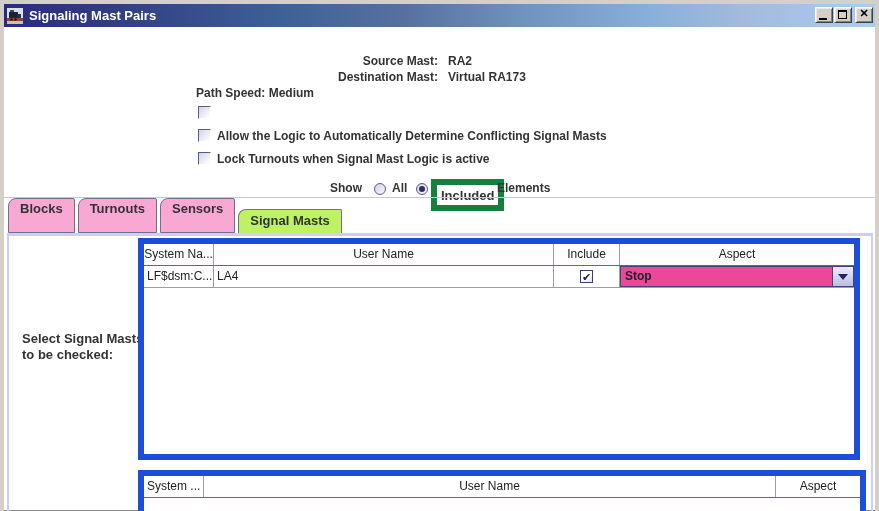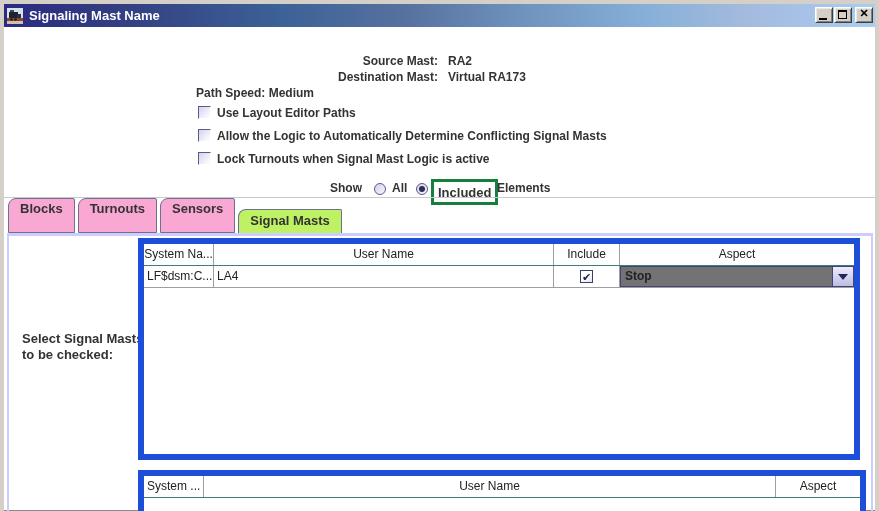--- a/index.html
+++ b/index.html
@@ -43,21 +43,21 @@
     border:1px solid;border-color:#5a5a86 #ffffff #ffffff #5a5a86;
   }
   .radio{
     position:absolute;width:12px;height:12px;border-radius:50%;box-sizing:border-box;
     background:linear-gradient(135deg,#d2d2ec 0%,#f6f6fc 100%);
     border:1px solid #5a5a86;
   }
   .radio.selected::after{
     content:"";position:absolute;left:2px;top:2px;width:6px;height:6px;border-radius:50%;background:#2e2e54;
   }
-  .focusbox{position:absolute;border:3px solid #15803d;padding:1px 4px;}
+  .focusbox{position:absolute;border:6px solid #15803d;padding:1px 4px;}
   .focusbox .lblin{font-weight:bold;font-size:13px;color:#333;white-space:nowrap;}
   .hline{position:absolute;left:4px;right:4px;top:197px;height:1px;background:#c9c9c9;}
   
   .tabs{position:absolute;left:8px;top:209px;height:24px;display:flex;align-items:flex-end;gap:3px;z-index:5;}
   .tab{
     height:35px;box-sizing:border-box;padding:0 11px;line-height:19px;
     font-weight:bold;font-size:13px;color:#333;background:#f9a8d4;
     border:1px solid #6f6f8e;border-radius:8px 2px 0 0;
   }
   .tab.selected{height:24px;line-height:22px;background:#bef264;border-bottom:none;}
@@ -80,21 +80,21 @@
   .w-inc{width:66px;flex:0 0 auto;}
   .w-asp{flex:1 1 auto;}
   .tbl-cb{
     display:inline-block;width:13px;height:13px;margin-top:4px;box-sizing:border-box;
     background:linear-gradient(135deg,#ffffff 40%,#e4e4f4 100%);
     border:1px solid #3c3c6e;position:relative;
   }
   .tbl-cb.checked::after{content:"✔";position:absolute;left:1px;top:-4px;font-size:11px;color:#23233f;}
   
   .combo{
-    display:flex;height:21px;box-sizing:border-box;border:1px solid #43437a;background:#737373;align-items:stretch;justify-content:center;
+    display:flex;height:21px;box-sizing:border-box;border:1px solid #43437a;background:#ec4899;align-items:stretch;justify-content:center;
   }
   .combo-text{flex:1 1 auto;font-weight:bold;font-size:12px;color:#222;line-height:19px;padding-left:4px;overflow:hidden;}
   .combo-btn{
     flex:0 0 20px;border-left:1px solid #43437a;
     background:linear-gradient(180deg,#ececfa 0%,#bdbde2 100%);
     display:flex;align-items:center;justify-content:center;
   }
   .arrow-down{width:0;height:0;border:5px solid transparent;border-top:6px solid #23235e;margin-top:5px;}
   
   .w2-sys{width:60px;flex:0 0 auto;text-align:left;padding-left:3px;display:flex;align-items:flex-end;}
@@ -111,41 +111,40 @@
     <svg class="title-icon" viewBox="0 0 16 16" width="16" height="16">
       <rect width="16" height="16" fill="#d8e0ec"></rect>
       <rect x="0" y="13" width="16" height="3" fill="#c9c2b2"></rect>
       <rect x="0" y="10" width="16" height="3" fill="#8a4a2a"></rect>
       <rect x="2" y="4" width="9" height="6" fill="#1d2430"></rect>
       <rect x="10" y="6" width="4" height="4" fill="#263043"></rect>
       <rect x="3" y="2" width="4" height="2" fill="#39485e"></rect>
       <circle cx="4.5" cy="11.5" r="1.2" fill="#1b1b1b"></circle>
       <circle cx="8.5" cy="11.5" r="1.2" fill="#1b1b1b"></circle>
     </svg>
-    <span class="title-text">Signaling Mast Name</span>
+    <span class="title-text">Signaling Mast Pairs</span>
     <div class="winbtns">
       <div class="winbtn">
           <div class="glyph-min"></div>
         </div>
       <div class="winbtn">
           <div class="glyph-max"></div>
         </div>
       <div class="winbtn close glyph-close"></div>
     </div>
   </div>
 
 
   <div class="lbl" style="left:0;top:54px;width:438px;text-align:right;">Source Mast:</div>
   <div class="lbl" style="left:448px;top:54px;">RA2</div>
   <div class="lbl" style="left:0;top:70px;width:438px;text-align:right;">Destination Mast:</div>
   <div class="lbl" style="left:448px;top:70px;">Virtual RA173</div>
   <div class="lbl" style="left:196px;top:86px;">Path Speed: Medium</div>
 
   <div class="cb-box" style="left:198px;top:106px;"></div>
-  <div class="lbl" style="left:217px;top:106px;">Use Layout Editor Paths</div>
 
   <div class="cb-box" style="left:198px;top:129px;"></div>
   <div class="lbl" style="left:217px;top:129px;">Allow the Logic to Automatically Determine Conflicting Signal Masts</div>
 
   <div class="cb-box" style="left:198px;top:152px;"></div>
   <div class="lbl" style="left:217px;top:152px;">Lock Turnouts when Signal Mast Logic is active</div>
 
   <div class="lbl" style="left:330px;top:181px;">Show</div>
   <div class="radio" style="left:374px;top:183px;"></div>
   <div class="lbl" style="left:392px;top:181px;">All</div>

